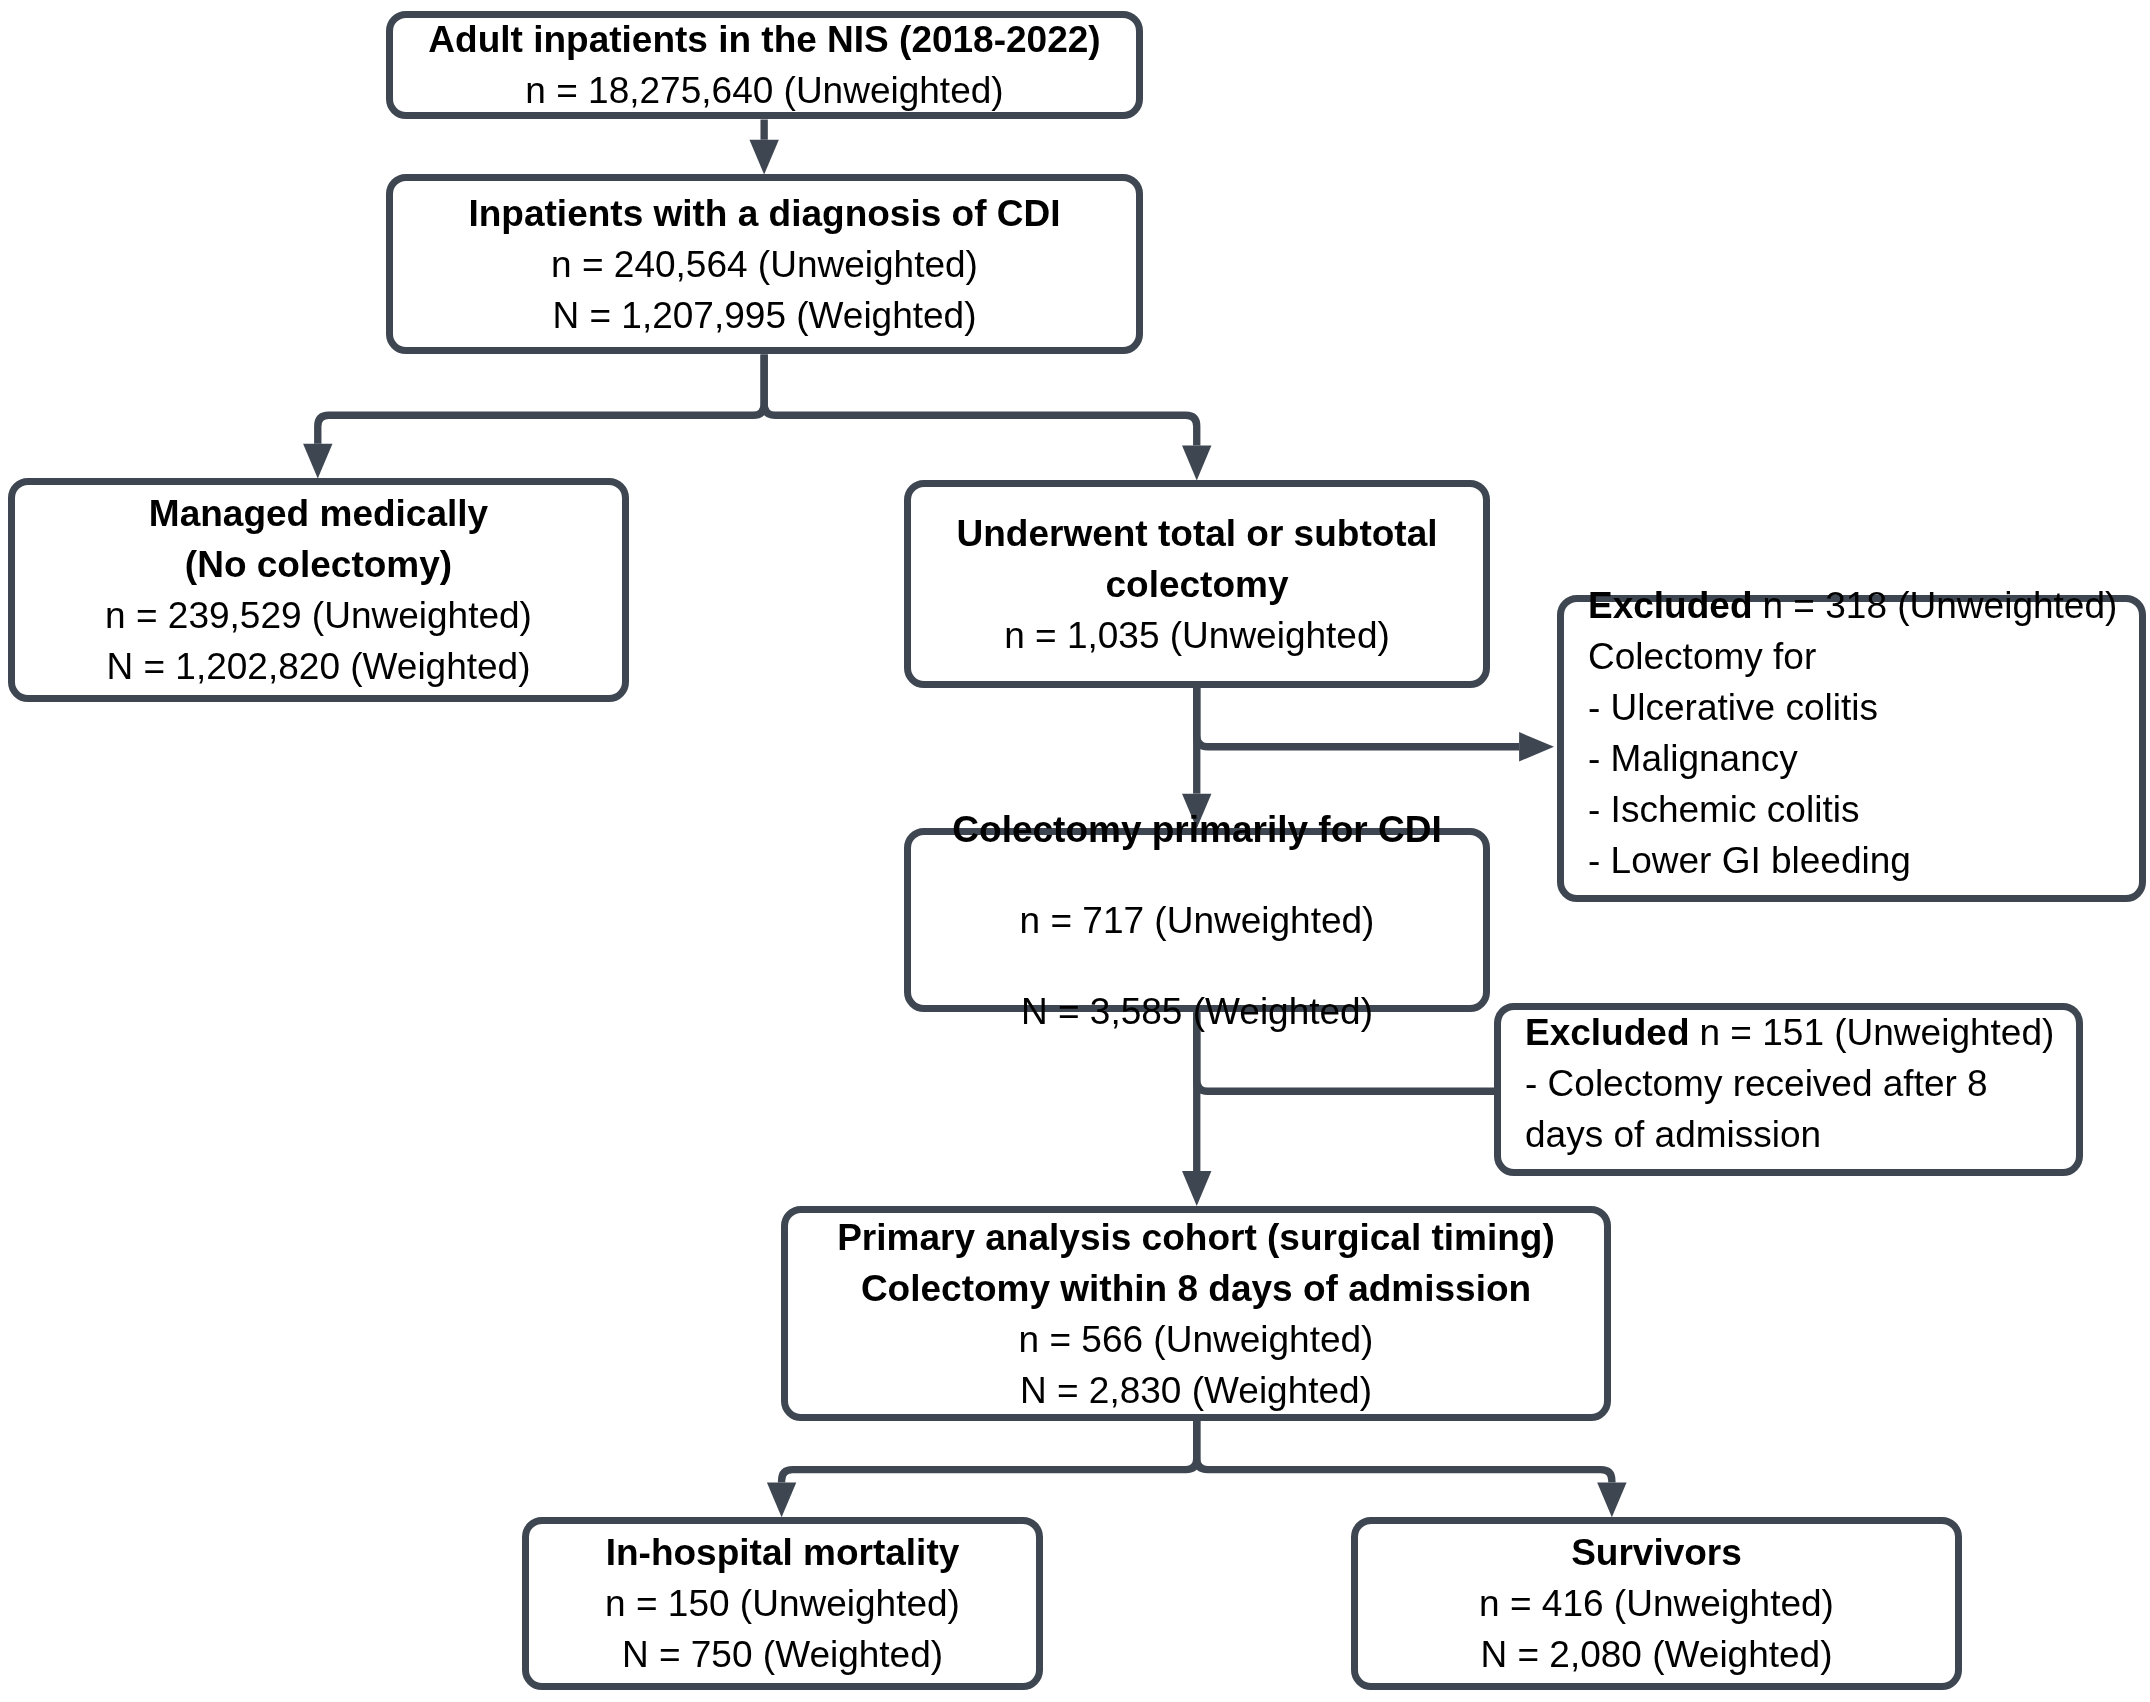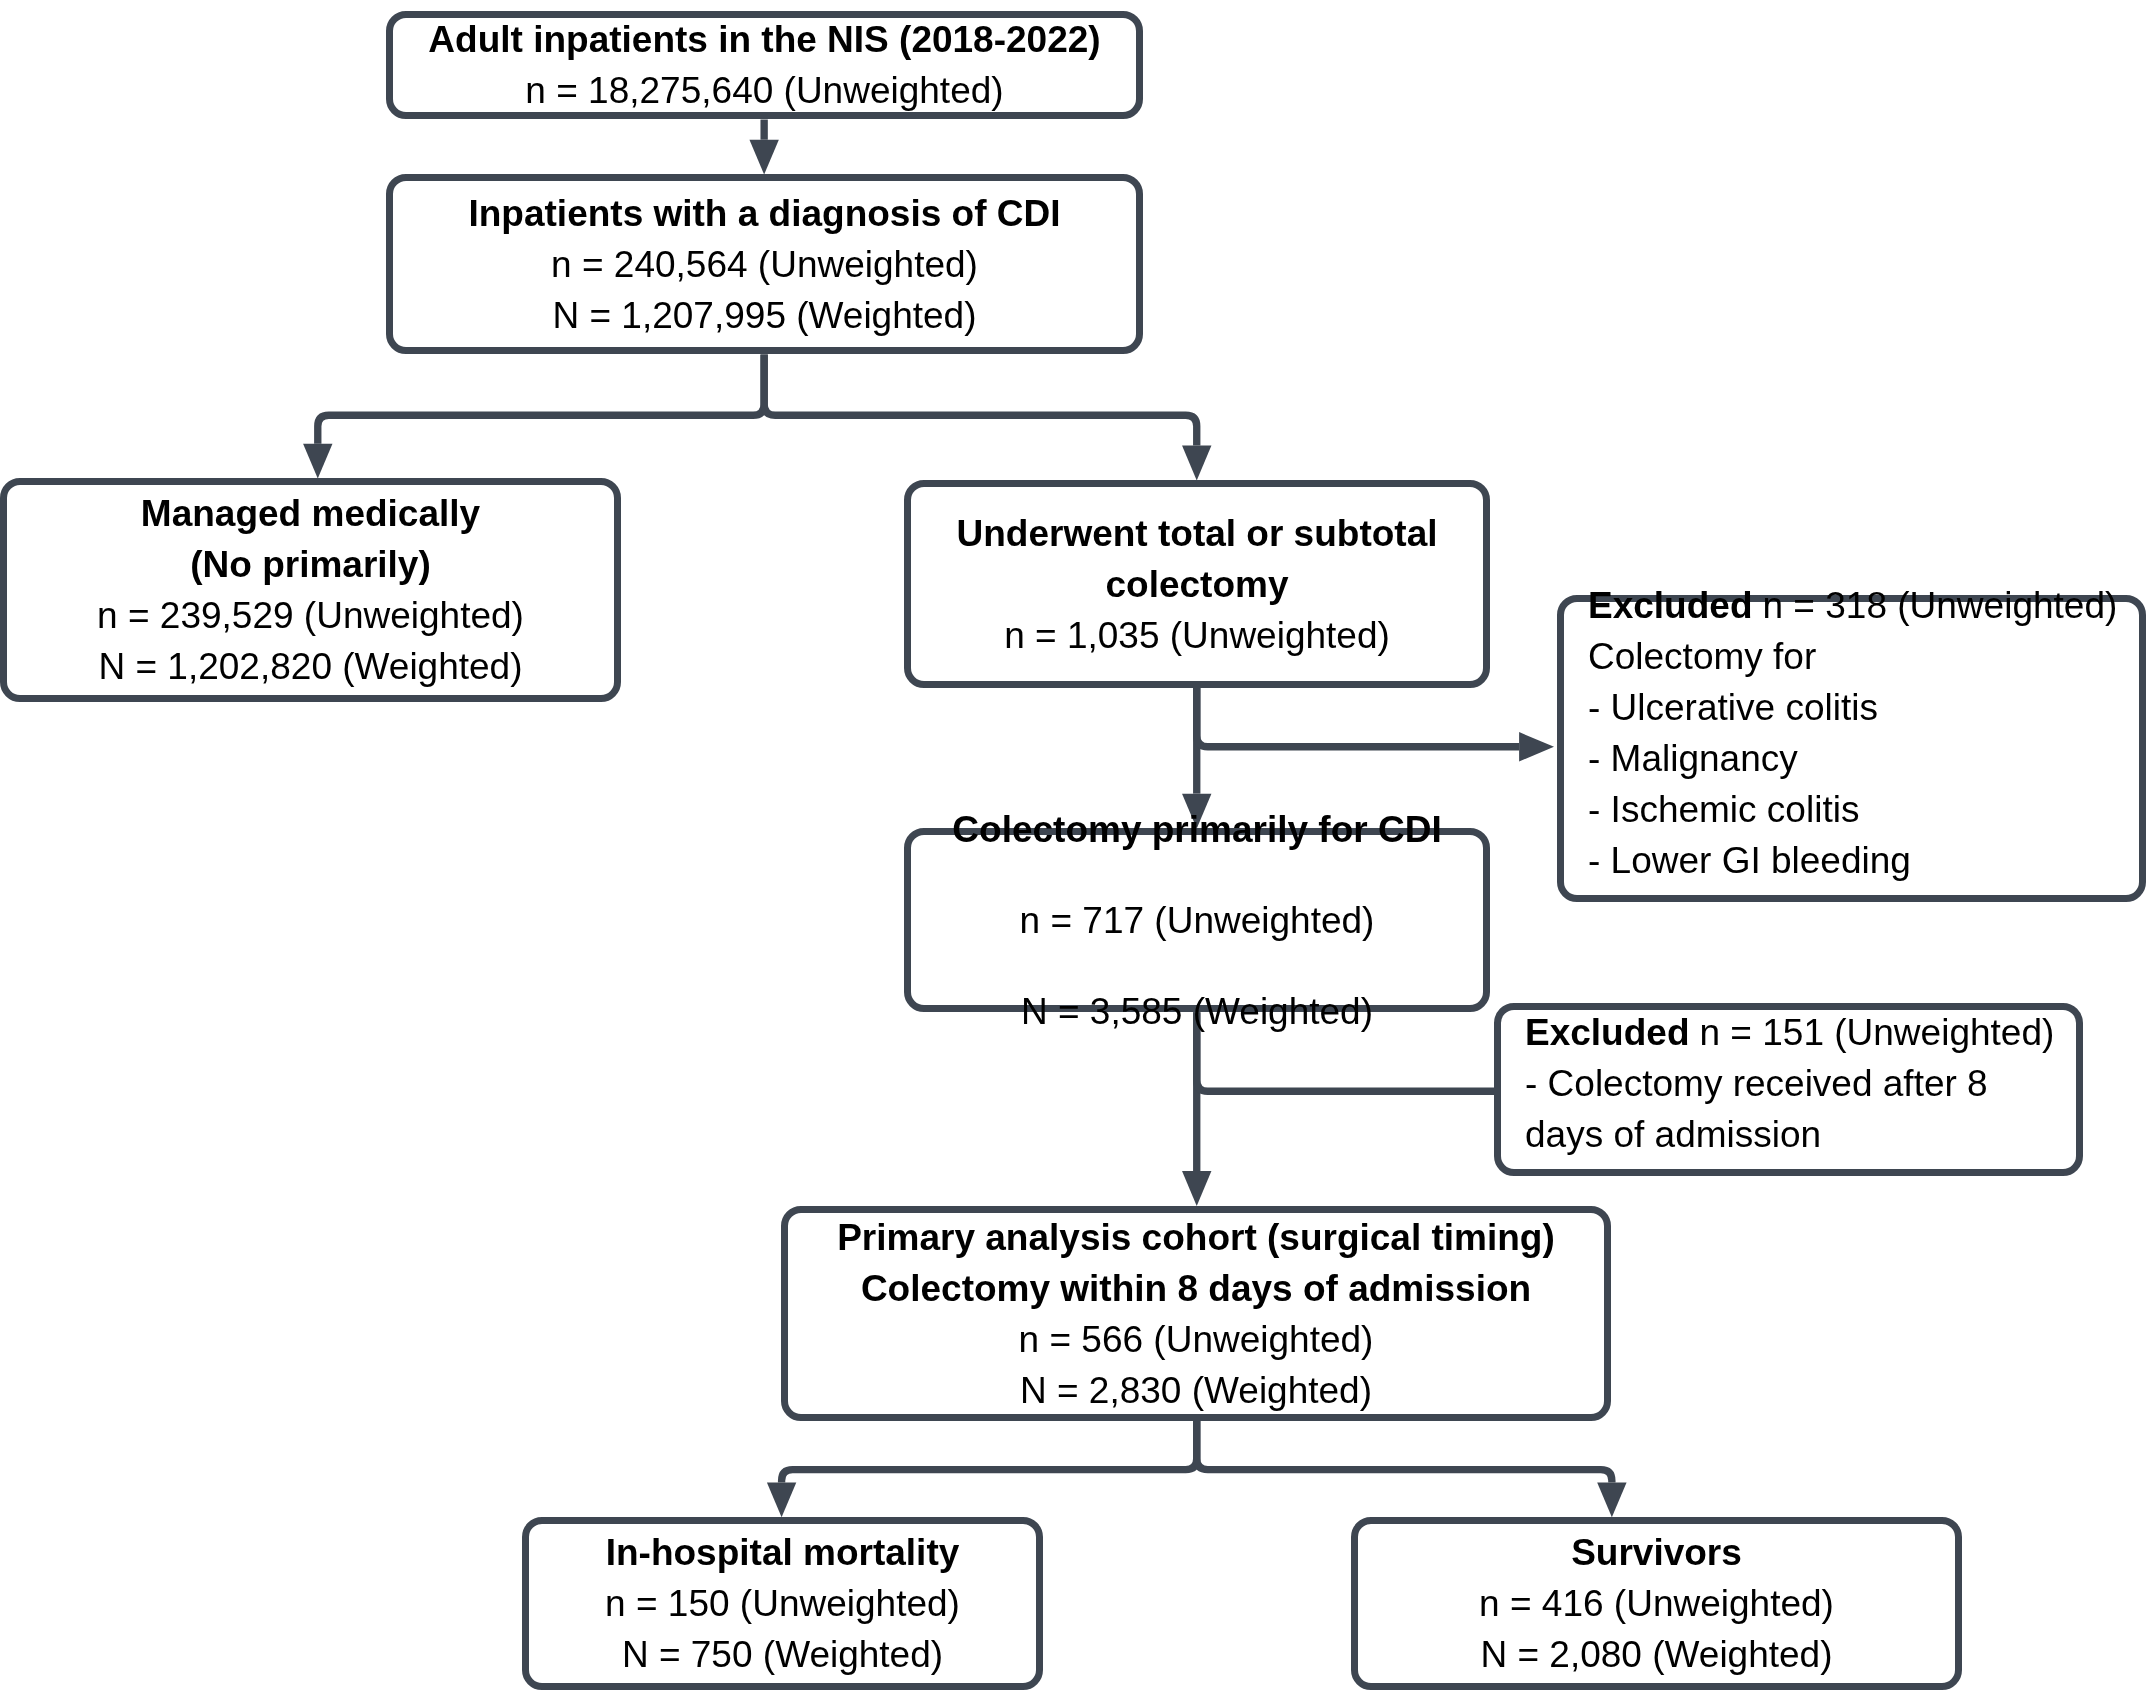--- a/index.html
+++ b/index.html
@@ -39,21 +39,21 @@
     justify-content: flex-end;
     align-items: flex-start;
     text-align: left;
     padding: 9.2px 24px;
   }
   .b { font-weight: bold; margin-right: 0.27em; }
 
   
   #n-nis        { left: 386px;  top: 11px;   width: 757px; height: 108px; }
   #n-cdi        { left: 386px;  top: 174px;  width: 757px; height: 180px; }
-  #n-managed    { left: 0;    top: 478px;  width: 621px; height: 224px; }
+  #n-managed    { left: 8px;    top: 478px;  width: 621px; height: 224px; }
   #n-colectomy  { left: 904px;  top: 480px;  width: 586px; height: 208px; }
   #n-excl1      { left: 1557px; top: 595px;  width: 589px; height: 307px; }
   #n-colcdi     { left: 904px;  top: 828px;  width: 586px; height: 184px; gap: 40px; }
   #n-excl2      { left: 1494px; top: 1003px; width: 589px; height: 173px; }
   #n-primary    { left: 781px;  top: 1206px; width: 830px; height: 215px; }
   #n-mortality  { left: 522px;  top: 1517px; width: 521px; height: 173px; }
   #n-survivors  { left: 1351px; top: 1517px; width: 611px; height: 173px; }
 </style>
 </head>
 <body>
@@ -96,21 +96,21 @@
   </div>
 
   <div class="node" id="n-cdi">
     <div class="line t">Inpatients with a diagnosis of CDI</div>
     <div class="line">n = 240,564 (Unweighted)</div>
     <div class="line">N = 1,207,995 (Weighted)</div>
   </div>
 
   <div class="node" id="n-managed">
     <div class="line t">Managed medically</div>
-    <div class="line t">(No primarily)</div>
+    <div class="line t">(No colectomy)</div>
     <div class="line">n = 239,529 (Unweighted)</div>
     <div class="line">N = 1,202,820 (Weighted)</div>
   </div>
 
   <div class="node" id="n-colectomy">
     <div class="line t wrap">Underwent total or subtotal colectomy</div>
     <div class="line">n = 1,035 (Unweighted)</div>
   </div>
 
   <div class="node excl" id="n-excl1">

